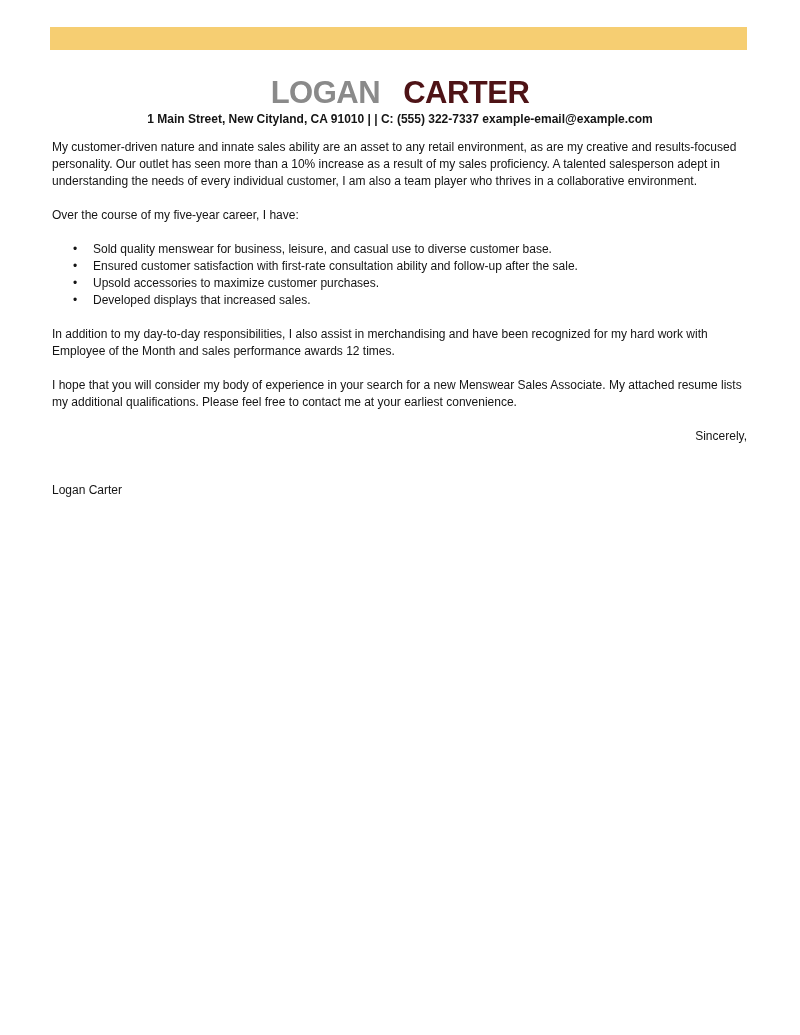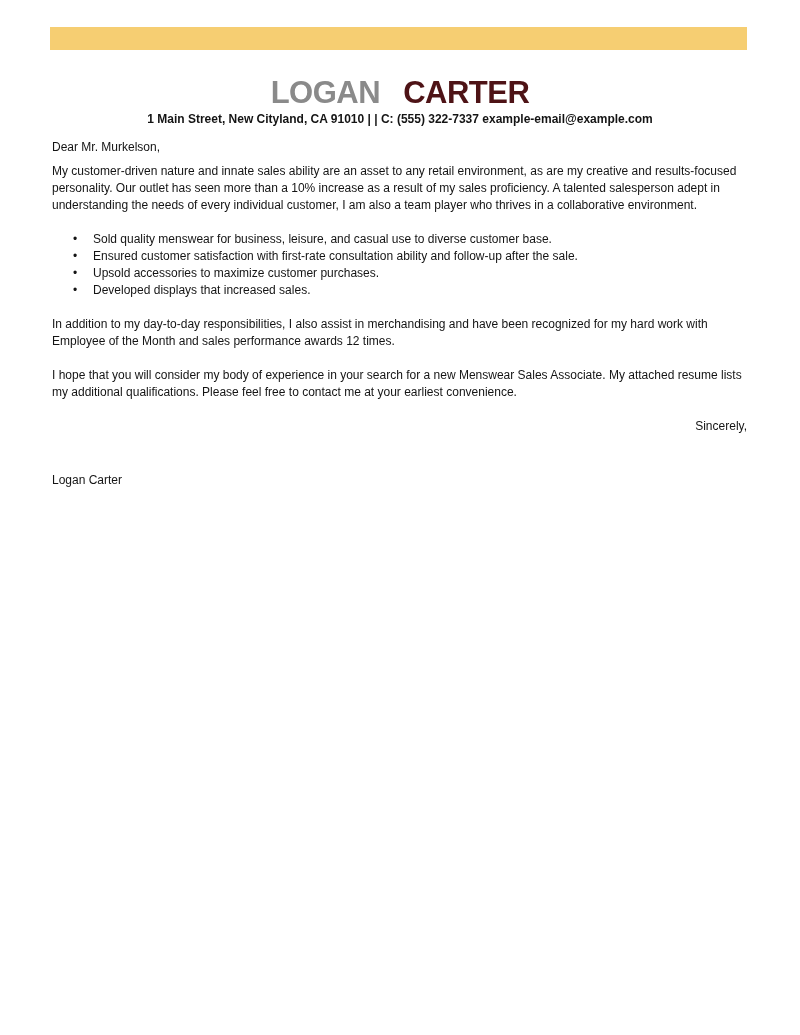--- a/index.html
+++ b/index.html
@@ -75,25 +75,25 @@
 
   <div class="banner" style="background: rgb(246, 206, 114);"></div>
 
   <h1 class="name">
     <span class="first" style="color: rgb(138, 138, 138);">LOGAN</span><span class="last" style="color: rgb(78, 19, 22);">CARTER</span>
   </h1>
 
   <p class="contact">1 Main Street, New Cityland, CA 91010 | | C: (555) 322-7337 example-email@example.com</p>
 
   <div class="letter">
-    <p class="salutation">Dear Mr. Murkelson,</p>
 
 
     <p>My customer-driven nature and innate sales ability are an asset to any retail environment, as are my creative and results-focused personality. Our outlet has seen more than a 10% increase as a result of my sales proficiency. A talented salesperson adept in understanding the needs of every individual customer, I am also a team player who thrives in a collaborative environment.</p>
 
+    <p>Over the course of my five-year career, I have:</p>
 
     <ul>
       <li>Sold quality menswear for business, leisure, and casual use to diverse customer base.</li>
       <li>Ensured customer satisfaction with first-rate consultation ability and follow-up after the sale.</li>
       <li>Upsold accessories to maximize customer purchases.</li>
       <li>Developed displays that increased sales.</li>
     </ul>
 
     <p>In addition to my day-to-day responsibilities, I also assist in merchandising and have been recognized for my hard work with Employee of the Month and sales performance awards 12 times.</p>
 

